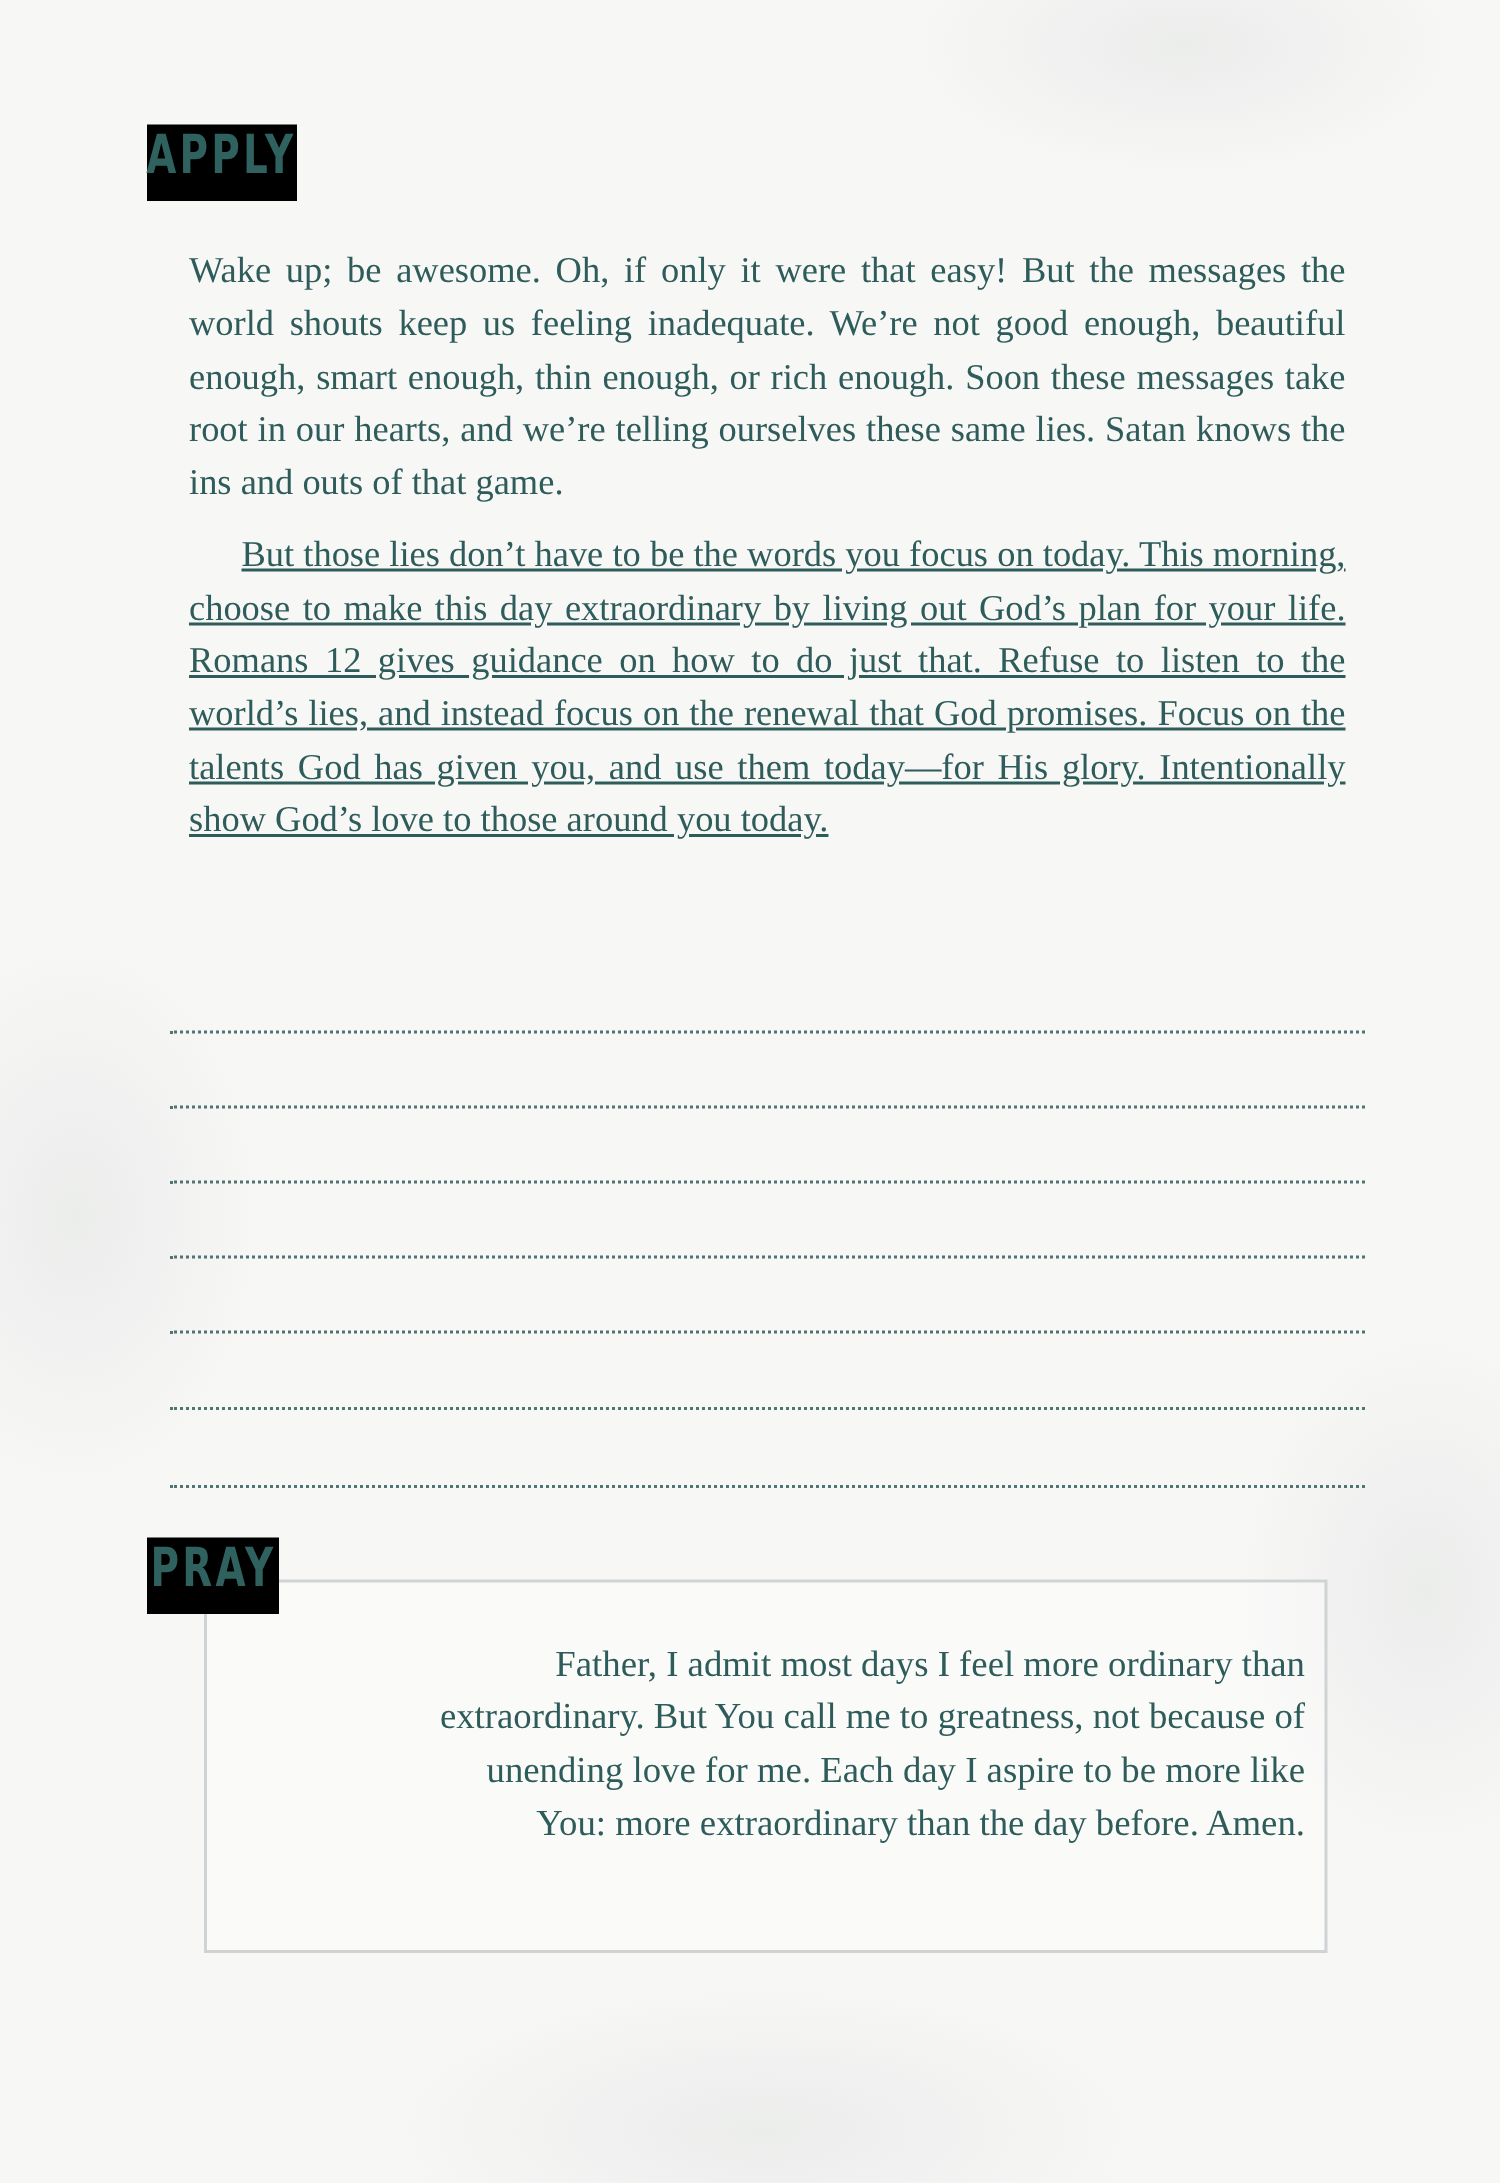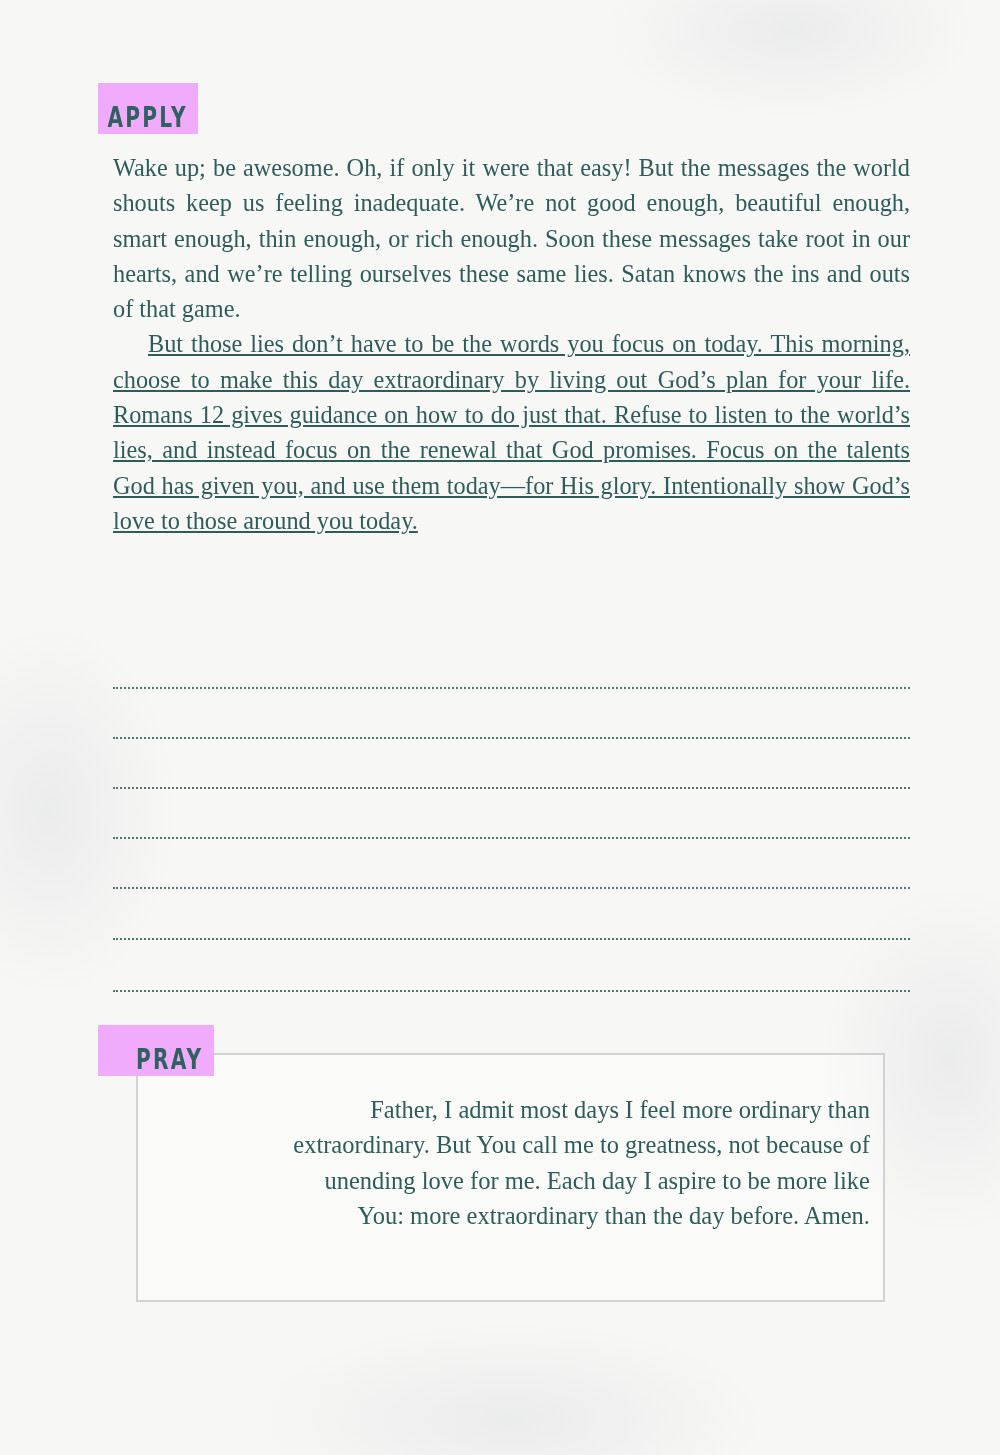--- a/index.html
+++ b/index.html
@@ -17,61 +17,60 @@
     }
     
     .bg-blob {
       position: absolute;
       border-radius: 50%;
       background: radial-gradient(ellipse at center, rgba(225,228,226,0.55) 0%, rgba(247,247,246,0) 70%);
       pointer-events: none;
     }
     .section-label {
       position: absolute;
-      background: #f0abfc;
+      background: #000000;
       color: #2f625f;
       font-family: "DejaVu Sans", "Liberation Sans", sans-serif;
       font-weight: bold;
-      font-size: 28px;
+      font-size: 36px;
       letter-spacing: 3px;
       display: flex;
-      align-items: flex-end;
+      align-items: flex-start;
       justify-content: center;
       transform-origin: left center;
     }
     .section-label span {
       display: inline-block;
       transform: scaleX(0.72);
     }
     #apply-label {
       left: 98px;
       top: 83px;
       width: 100px;
       height: 51px;
     }
     #pray-label {
       left: 98px;
       top: 1025px;
       width: 88px;
       height: 51px;
       z-index: 2;
-      padding-left: 28px;
     }
     .body-text {
       position: absolute;
       left: 113px;
       top: 150px;
       width: 797px;
       font-size: 24.3px;
       line-height: 35.3px;
       text-align: justify;
       margin: 0;
     }
     .body-text p {
-      margin: 0;
+      margin: 13px;
     }
     .body-text p + p {
       text-indent: 35px;
       text-decoration: underline;
     }
     .body-text p:last-child {
       text-align-last: left;
     }
     .dotted-line {
       position: absolute;

